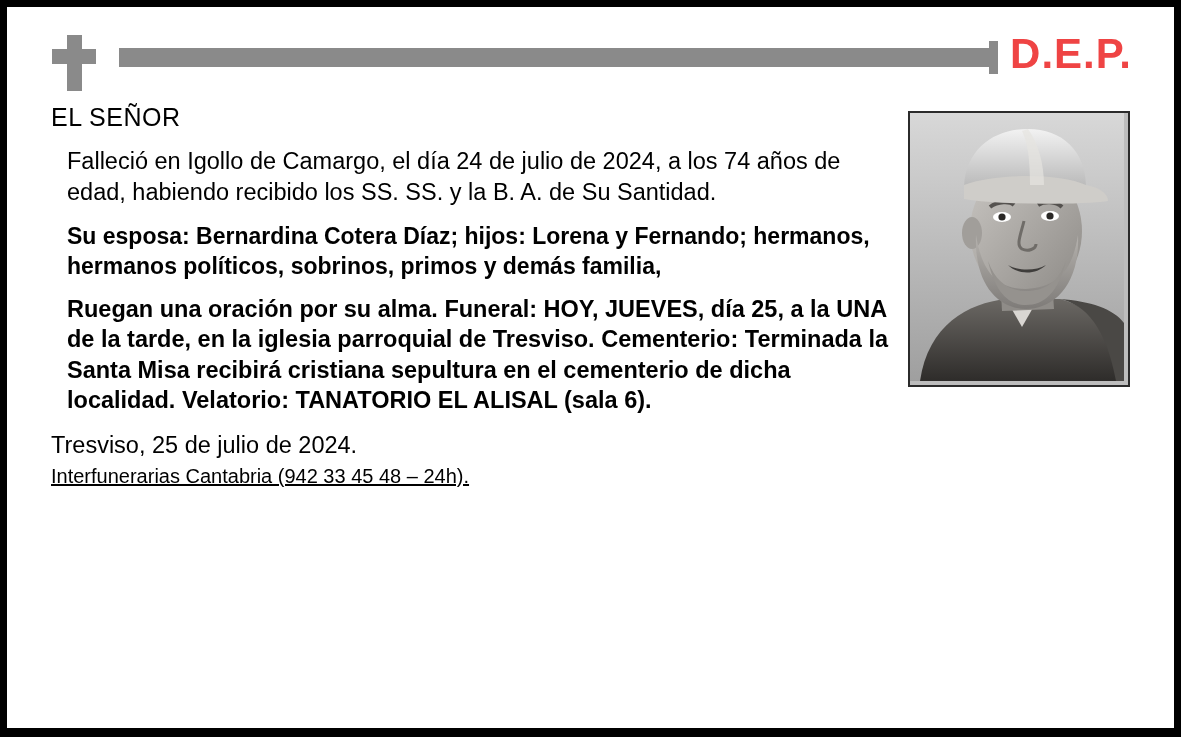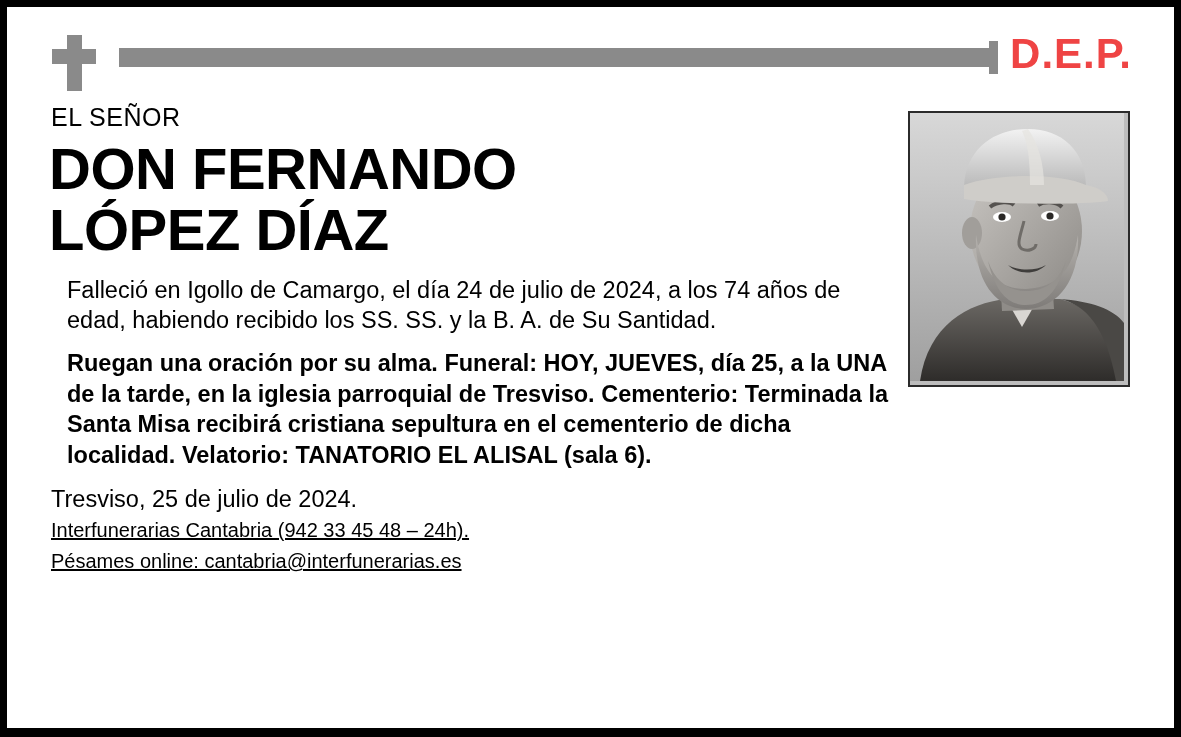--- a/index.html
+++ b/index.html
@@ -214,31 +214,27 @@
 
           <path d="M54 74 C56 34 86 16 118 16 C152 16 176 38 176 74 C150 62 80 62 54 74 Z" fill="url(#capg)"></path>
           <path d="M54 72 C84 60 150 60 176 72 C188 74 198 80 198 88 C170 92 86 92 54 86 Z" fill="#cfcdc9"></path>
           <path d="M118 16 C128 30 134 50 134 72 L120 72 C120 48 118 30 112 18 Z" fill="#e6e4e0" opacity="0.7"></path>
         </svg>
       </div>
 
       <div class="text-col">
         <div class="eyebrow">EL SEÑOR</div>
 
-        <div class="name">
-          <span>DON FERNANDO</span>
-          <span class="line2">LÓPEZ DÍAZ</span>
-        </div>
 
         <p class="para">Falleció en Igollo de Camargo, el día 24 de julio de 2024, a los 74 años de edad, habiendo recibido los SS. SS. y la B. A. de Su Santidad.</p>
 
+        <p class="para bold">Su esposa: Bernardina Cotera Díaz; hijos: Lorena y Fernando; hermanos, hermanos políticos, sobrinos, primos y demás familia,</p>
 
         <p class="para tight">Ruegan una oración por su alma. Funeral: HOY, JUEVES, día 25, a la UNA de la tarde, en la iglesia parroquial de Tresviso. Cementerio: Terminada la Santa Misa recibirá cristiana sepultura en el cementerio de dicha localidad. Velatorio: TANATORIO EL ALISAL (sala 6).</p>
 
         <p class="place-date">Tresviso, 25 de julio de 2024.</p>
 
         <p class="small">Interfunerarias Cantabria  (942 33 45 48 – 24h).</p>
-        <p class="small">Pésames online: cantabria@interfunerarias.es</p>
       </div>
 
     </div>
   </div>
 </div>
 
 </body></html>

